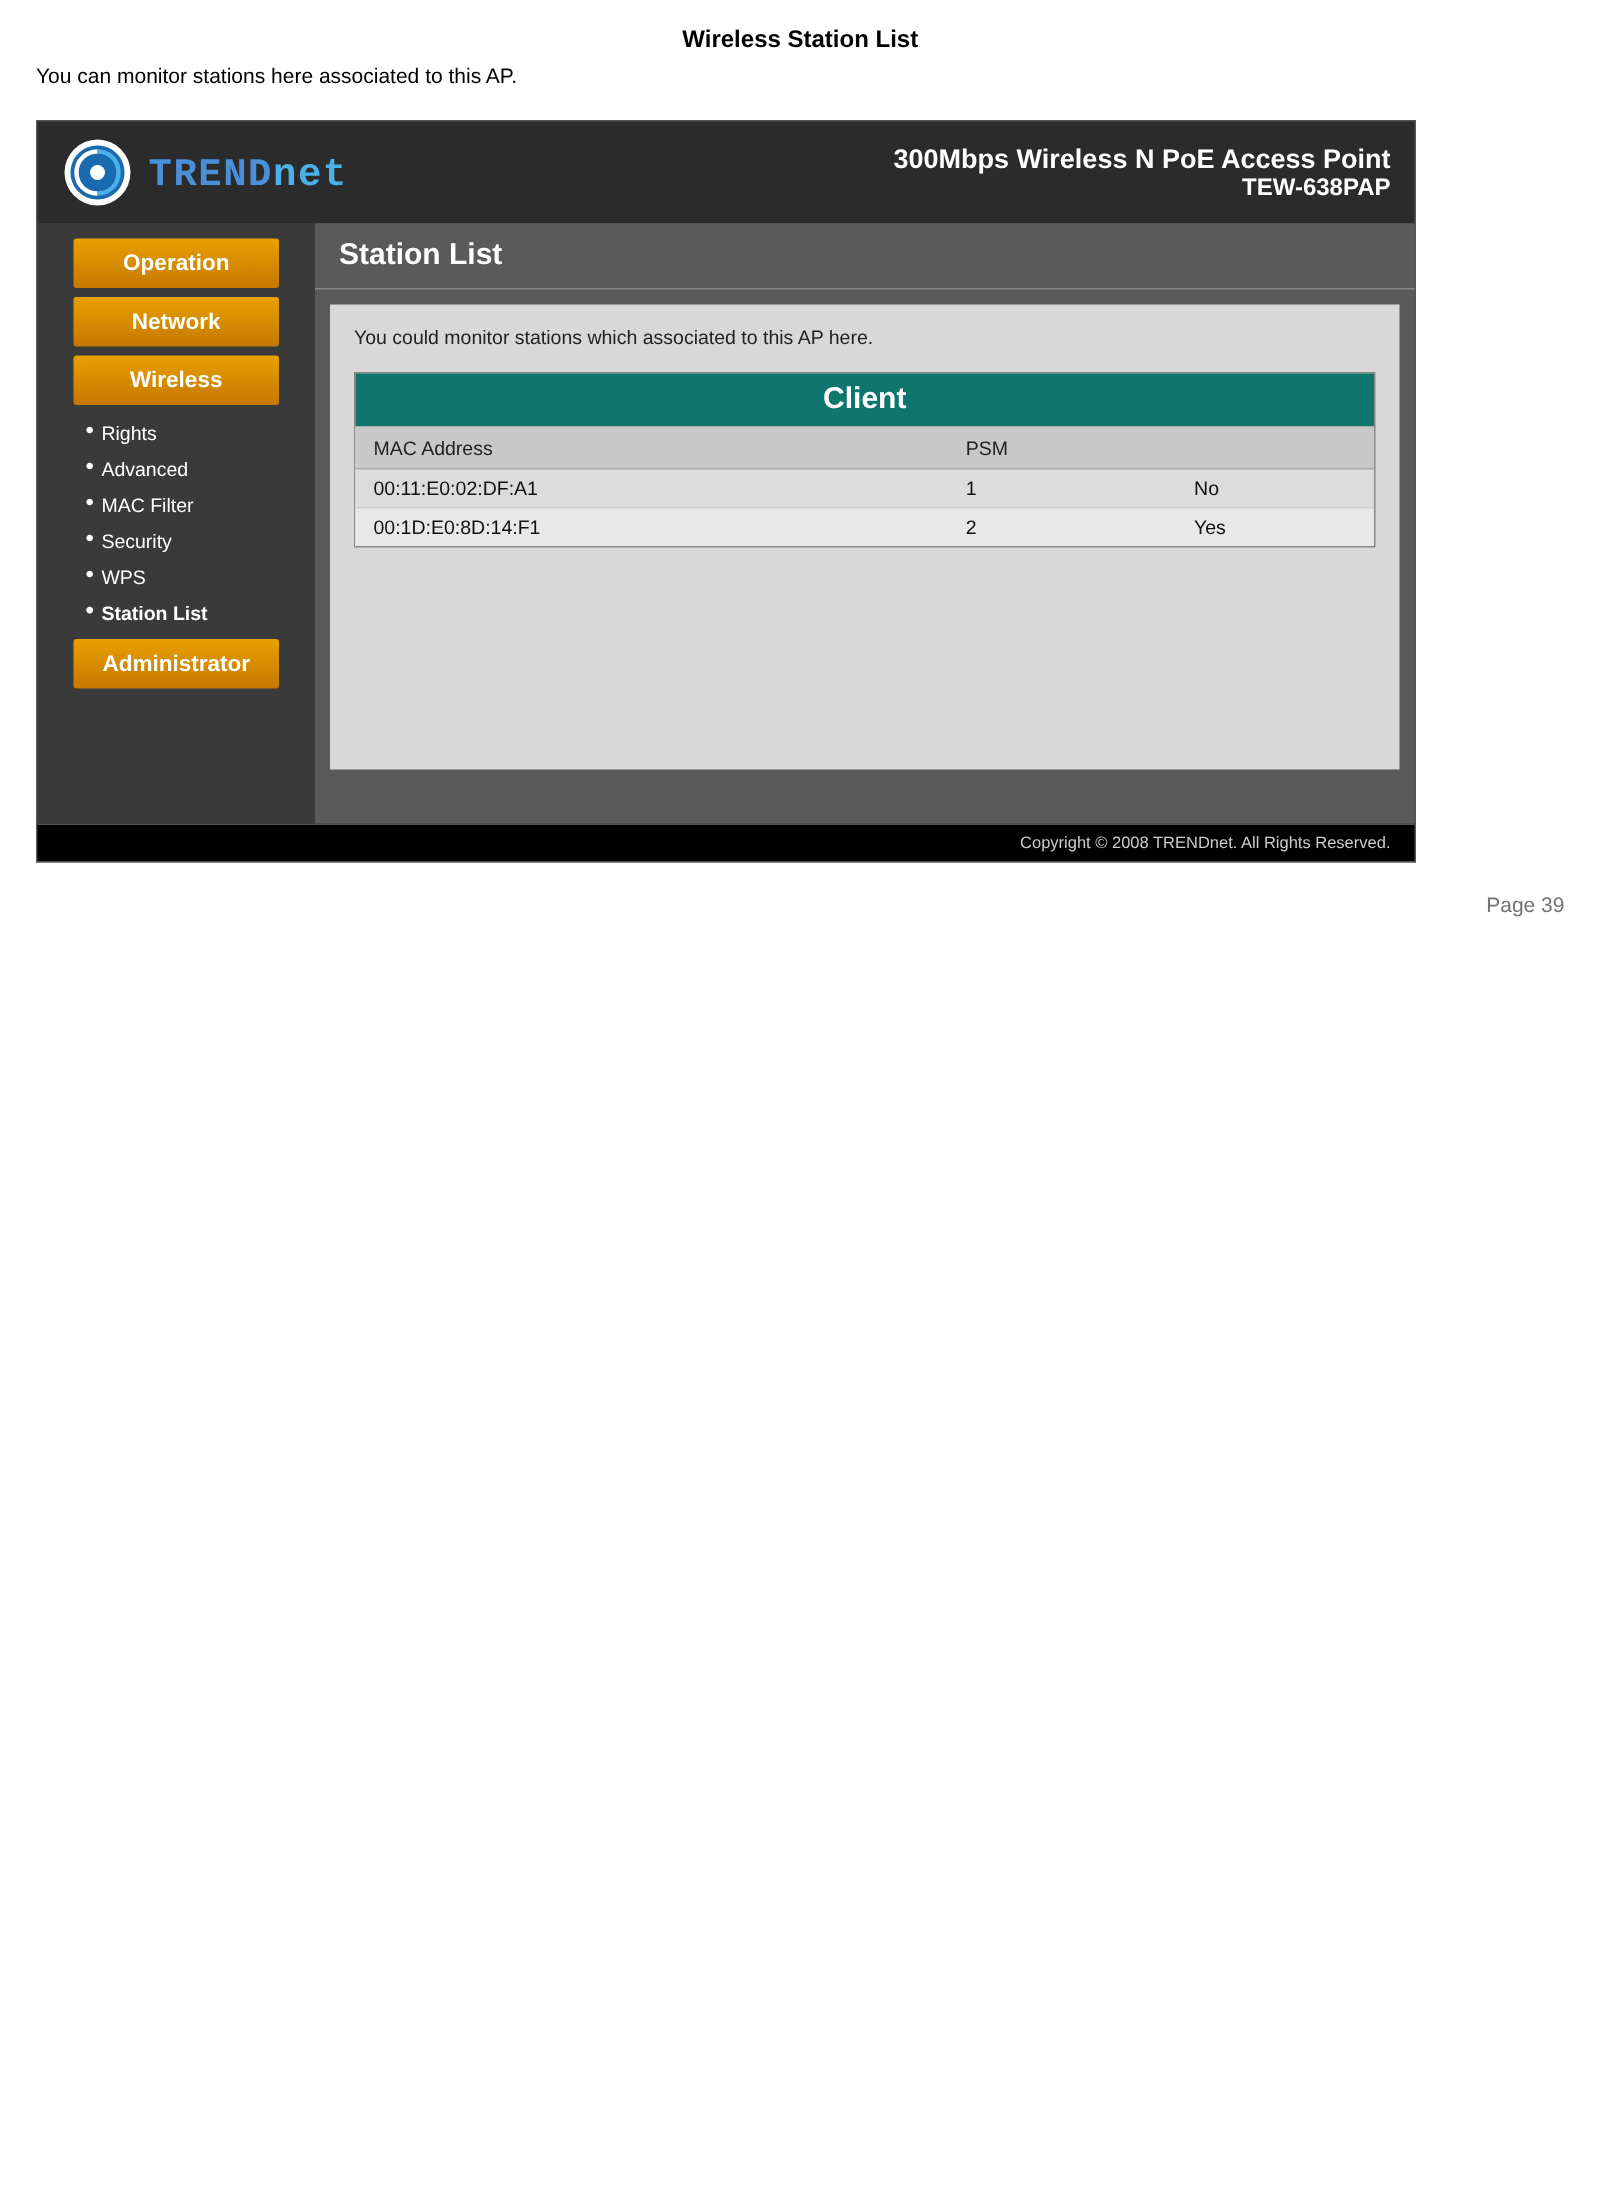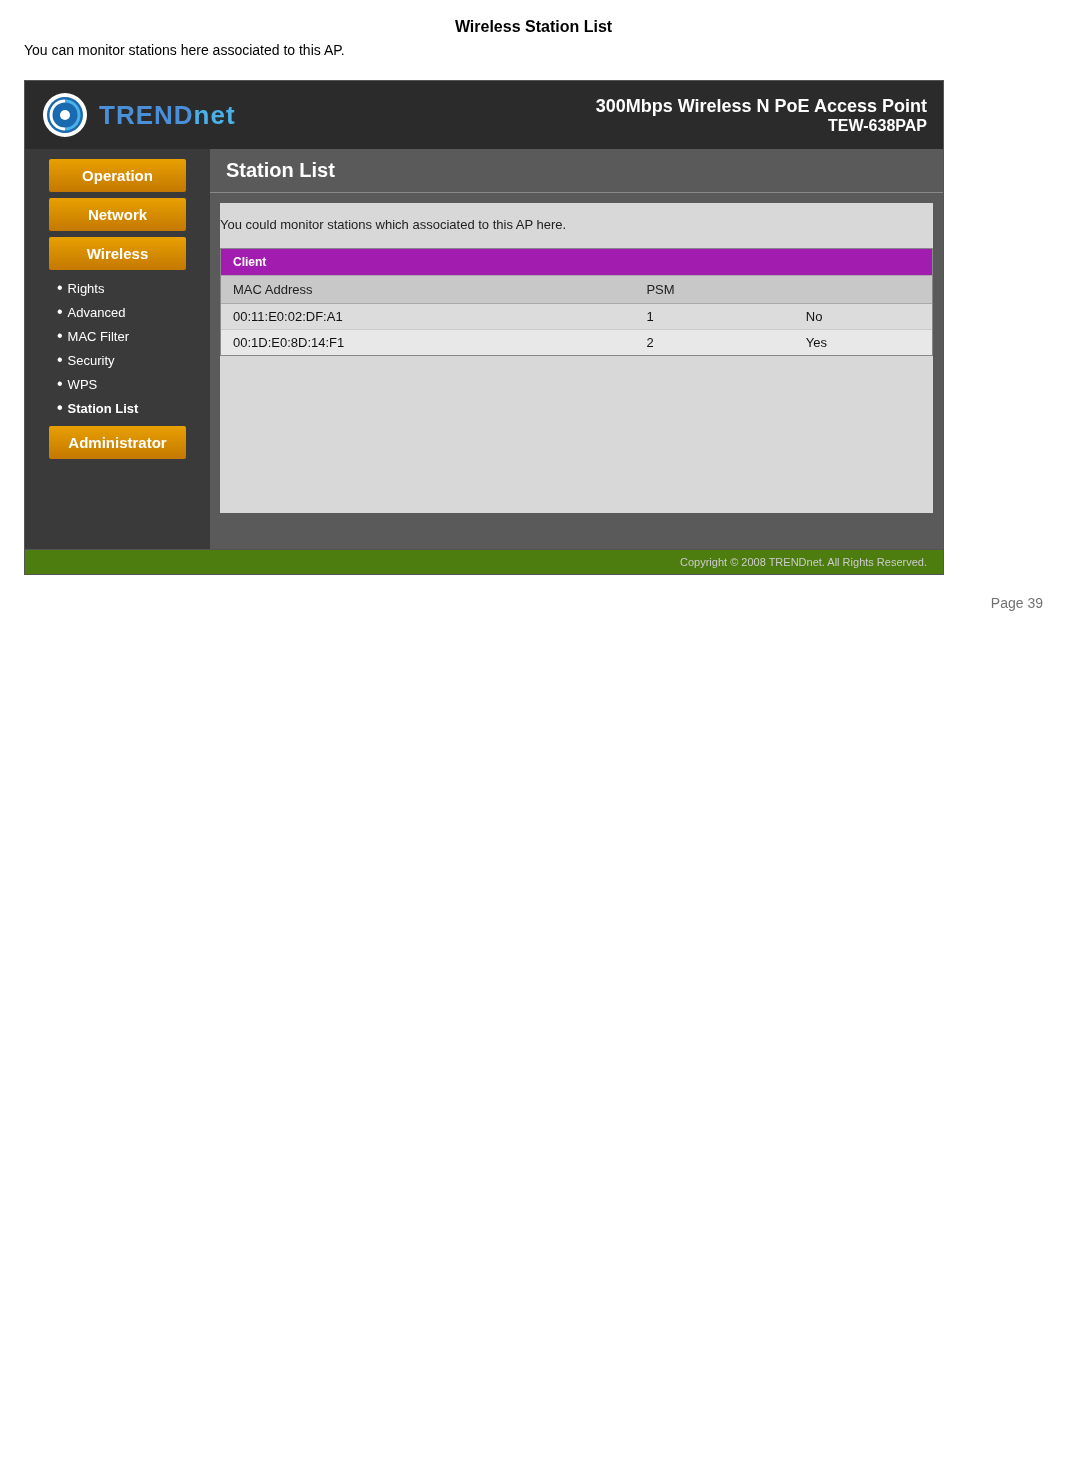--- a/index.html
+++ b/index.html
@@ -58,20 +58,21 @@
 
     .logo-text {
       font-size: 26px;
       font-weight: bold;
       color: #fff;
       letter-spacing: 1px;
     }
 
     .logo-text span {
       color: #4a90d9;
+      font-family: Liberation Mono, monospace;
     }
 
     .router-model {
       text-align: right;
       color: #fff;
     }
 
     .router-model .model-line1 {
       font-size: 18px;
       font-weight: bold;
@@ -150,41 +151,42 @@
 
     .content-header h2 {
       font-size: 20px;
       font-weight: bold;
       color: #fff;
     }
 
     .content-body {
       background: #d8d8d8;
       margin: 10px;
-      padding: 14px 0;
+      padding: 14px 16px;
       min-height: 310px;
     }
 
     .content-description {
       font-size: 13px;
       color: #222;
       margin-bottom: 16px;
     }
 
     
     .client-table-container {
       border: 1px solid #888;
     }
 
     .client-table-header {
-      background: #a21caf;
+      background: #0f766e;
       padding: 6px 12px;
       color: #fff;
-      font-size: 12px;
-      font-weight: bold;
+      font-size: 20px;
+      font-weight: bold;
+      text-align: center;
     }
 
     .client-table {
       width: 100%;
       border-collapse: collapse;
       background: #ffffff;
     }
 
     .client-table thead tr {
       background: #c8c8c8;
@@ -217,21 +219,21 @@
     .client-table tbody tr:nth-child(odd) {
       background: #dcdcdc;
     }
 
     .client-table tbody tr:nth-child(even) {
       background: #e8e8e8;
     }
 
     
     .router-footer {
-      background: #4d7c0f;
+      background: #000000;
       text-align: right;
       padding: 6px 16px;
       color: #ccc;
       font-size: 11px;
       border-top: 1px solid #555;
     }
 
     
     .page-footer {
       text-align: right;

